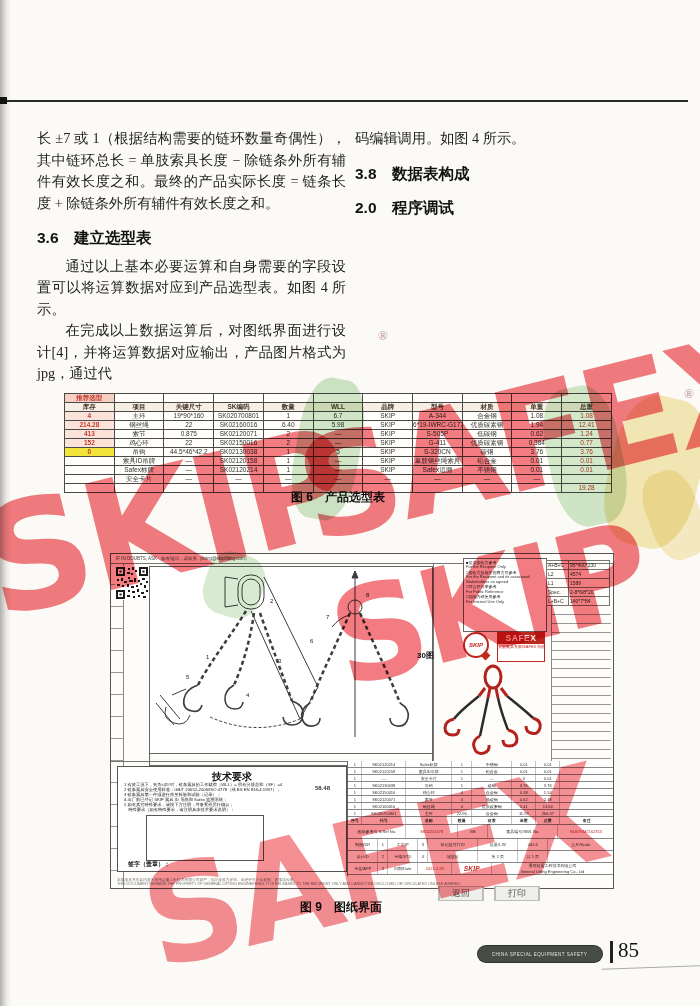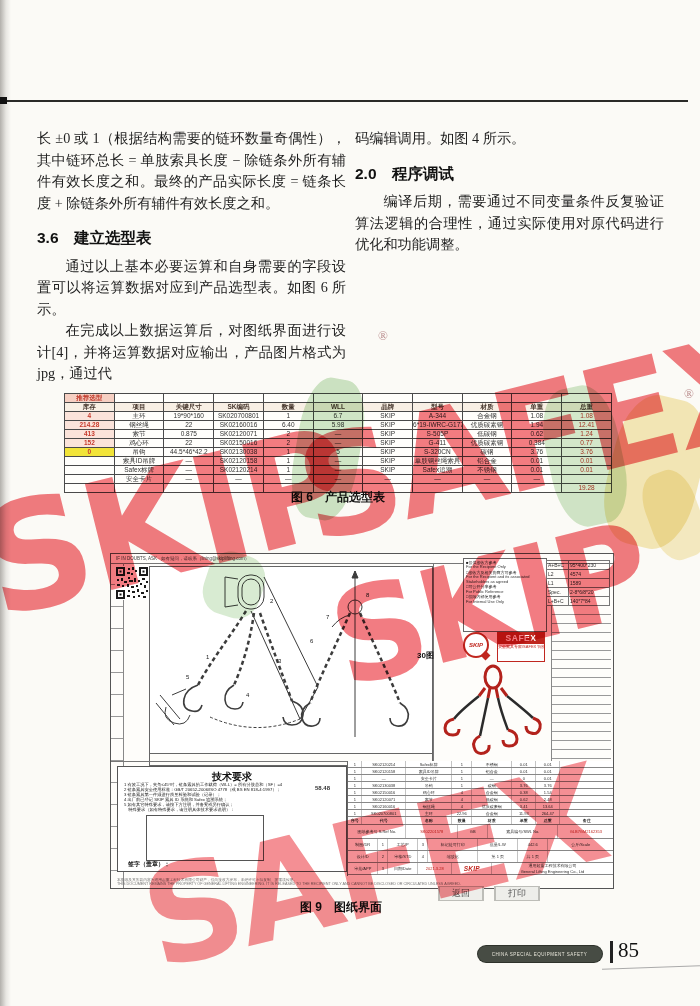--- a/index.html
+++ b/index.html
@@ -105,30 +105,30 @@
 <body>
 
 <div class="page">
 
   <div class="abs edge-shadow"></div>
 
   <div class="abs rule"></div>
   <div class="abs rule-nub"></div>
 
   <div class="abs col colL">
-    <p>长 ±0 或 1（根据结构需要的链环数量奇偶性），其中链环总长 = 单肢索具长度 − 除链条外所有辅件有效长度之和。最终的产品实际长度 = 链条长度 + 除链条外所有辅件有效长度之和。</p>
+    <p>长 ±7 或 1（根据结构需要的链环数量奇偶性），其中链环总长 = 单肢索具长度 − 除链条外所有辅件有效长度之和。最终的产品实际长度 = 链条长度 + 除链条外所有辅件有效长度之和。</p>
     <div class="h3">3.6　建立选型表</div>
-    <p class="ind">通过以上基本必要运算和自身需要的字段设置可以将运算数据对应到产品选型表。如图 6 所示。</p>
+    <p class="ind">通过以上基本必要运算和自身需要的字段设置可以将运算数据对应到产品选型表。如图 4 所示。</p>
     <p class="ind">在完成以上数据运算后，对图纸界面进行设计[4]，并将运算数据对应输出，产品图片格式为 jpg，通过代</p>
   </div>
 
   <div class="abs col colR">
     <p>码编辑调用。如图 4 所示。</p>
+    <div class="h3">3.8　数据表构成</div>
     <div class="h3">2.0　程序调试</div>
-    <p class="ind">编译后期，需要通过不同变量条件反复验证算法逻辑的合理性，通过实际使用对原代码进行优化和功能调整。</p>
   </div>
 
   <table class="abs tbl6">
       <tbody>
         <tr class="lblrow">
           <td class="lbl">推荐选型</td>
           <td></td>
           <td></td>
           <td></td>
           <td></td>

